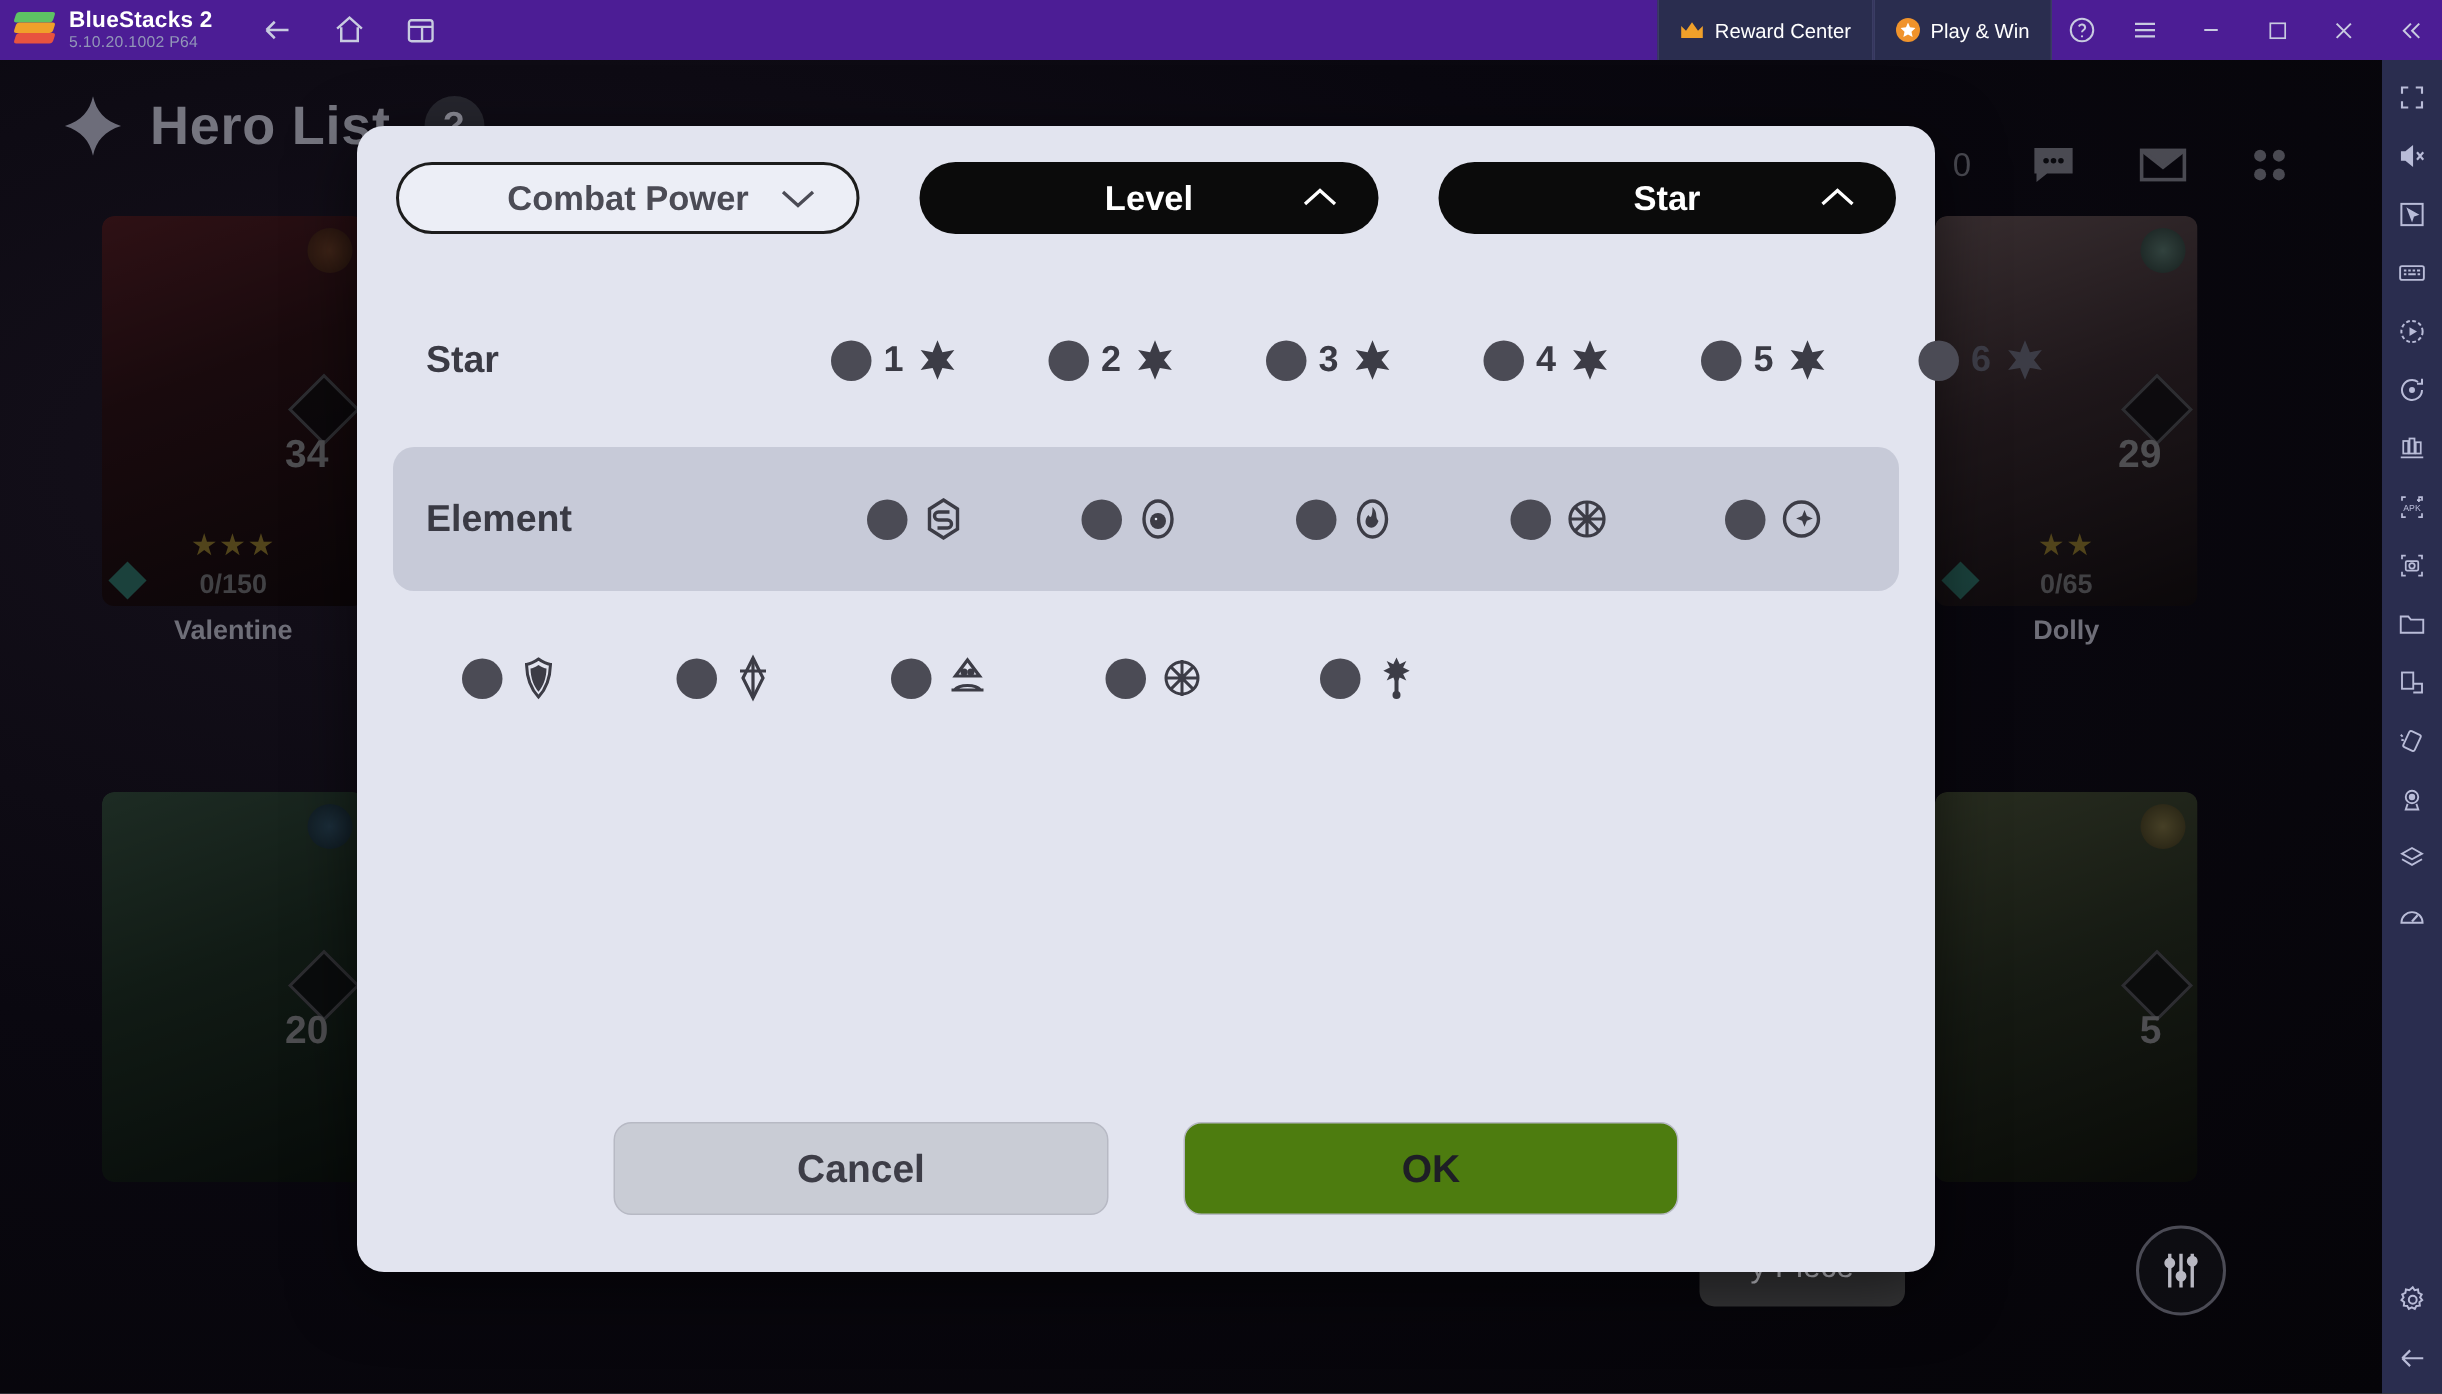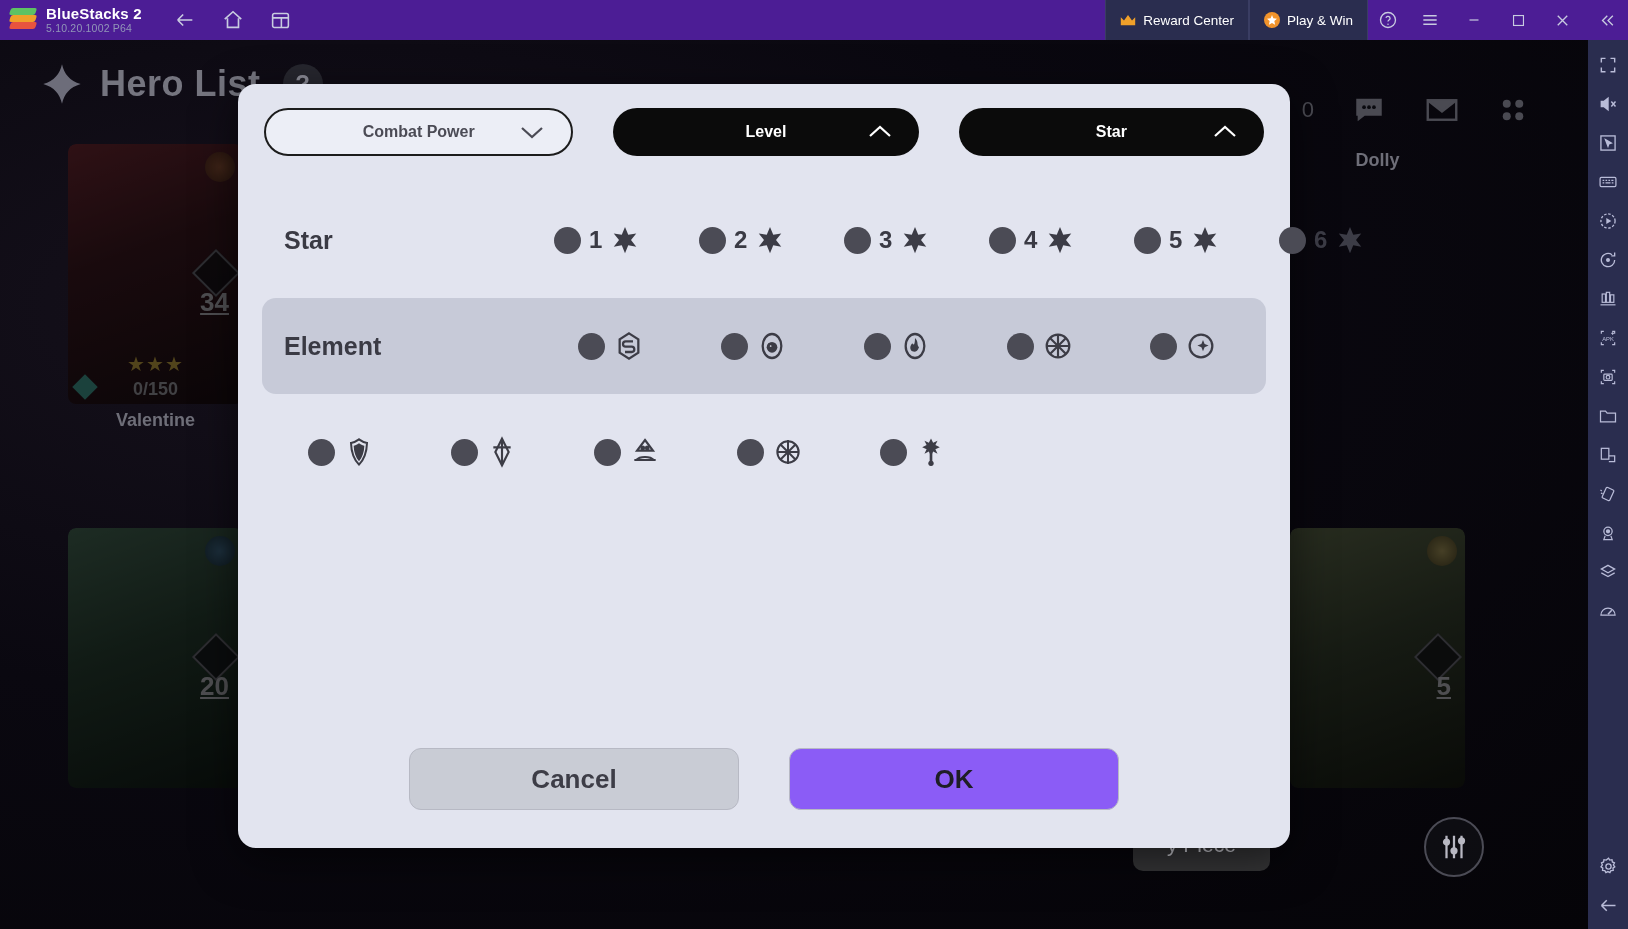--- a/index.html
+++ b/index.html
@@ -80,21 +80,21 @@
     font-size: 24px; font-weight: bold; margin-left: 6px; cursor: pointer;
   }
   .top-right-ui { position: absolute; top: 52px; right: 60px; display: flex; align-items: center; gap: 38px; }
   .tr-item { color: #4a4a52; display: flex; align-items: center; gap: 10px; font-size: 22px; cursor: pointer; }
 
   
   .hero-card { position: absolute; width: 175px; border-radius: 8px; overflow: hidden; }
   .hc-art { position: relative; width: 175px; height: 260px; border-radius: 8px; overflow: hidden; filter: brightness(.42) saturate(.8); }
   .hc-name { text-align: center; font-size: 18px; font-weight: bold; color: #6e6e78; margin-top: 6px; }
   .hc-frac { position: absolute; bottom: 4px; width: 100%; text-align: center; font-size: 18px; font-weight: bold; color: #9a9aa4; }
-  .hc-lvl { position: absolute; right: 14px; bottom: 86px; font-size: 26px; font-weight: bold; color: #b9b9c2; text-decoration: underline; }
+  .hc-lvl { position: absolute; right: 24px; bottom: 86px; font-size: 26px; font-weight: bold; color: #b9b9c2; }
   .hc-stars { position: absolute; bottom: 28px; width: 100%; text-align: center; color: #c9a227; font-size: 20px; letter-spacing: 1px; }
   .hc-elem { position: absolute; top: 8px; right: 8px; width: 30px; height: 30px; border-radius: 50%; opacity: .7; }
   .hc-class { position: absolute; right: 10px; top: 112px; width: 34px; height: 34px; transform: rotate(45deg); background: rgba(20,20,28,.75); border: 2px solid #6c6c78; }
   .hc-shard { position: absolute; left: 8px; bottom: 8px; width: 18px; height: 18px; background: #2fb9a6; transform: rotate(45deg); opacity: .85; }
 
   .art1 { background: linear-gradient(160deg,#7d2430 0%,#431620 40%,#1c0d13 100%); }
   .art2 { background: linear-gradient(160deg,#3f6a52 0%,#23402f 45%,#101c16 100%); }
   .art3 { background: linear-gradient(160deg,#8a6b72 0%,#4d3640 45%,#1b1218 100%); }
   .art4 { background: linear-gradient(160deg,#5d6b44 0%,#33402a 45%,#151a11 100%); }
 
@@ -119,21 +119,21 @@
     width: 1052px; height: 764px;
     background: #e2e4ef;
     border-radius: 18px;
     box-shadow: 0 12px 44px rgba(0,0,0,.55);
     z-index: 40;
   }
   .sort-row { display: flex; gap: 40px; padding: 24px 26px 0 26px; }
   .sort-btn {
     flex: 1 1 0; height: 48px; border-radius: 24px;
     display: flex; align-items: center; justify-content: center;
-    position: relative; font-size: 16px; font-weight: bold; cursor: pointer;
+    position: relative; font-size: 23px; font-weight: bold; cursor: pointer;
     user-select: none;
   }
   .sort-btn.off { background: #eceef6; border: 2px solid #1c1c1c; color: #4b4b55; }
   .sort-btn.on  { background: #0b0b0b; color: #ffffff; }
   .sort-btn .chev { position: absolute; right: 26px; top: 50%; transform: translateY(-50%); display:flex; }
 
   .filter-row {
     display: flex; align-items: center;
     height: 96px; margin: 0 24px; border-radius: 14px; padding-left: 22px;
   }
@@ -148,21 +148,21 @@
   .glyph { display: flex; align-items: center; justify-content: center; color: #3c3c46; }
 
   .dialog-actions { position: absolute; left: 0; bottom: 38px; width: 100%; display: flex; justify-content: center; gap: 50px; }
   .dlg-btn {
     width: 330px; height: 62px; border-radius: 12px;
     display: flex; align-items: center; justify-content: center;
     font-size: 26px; font-weight: bold; cursor: pointer;
     border: 1px solid #b7b9c4;
   }
   .dlg-btn.cancel { background: #c9ccd5; color: #3d3d47; }
-  .dlg-btn.ok { background: #8b5cf6; color: #1e1e26; }
+  .dlg-btn.ok { background: #4d7c0f; color: #1e1e26; }
 </style>
 </head>
 <body>
 
 <div id="app">
 
   <div class="titlebar">
     <div class="bs-logo">
         <i></i>
         <i></i>
@@ -305,20 +305,28 @@
 
     <div class="hero-card" style="left:68px; top:488px;">
       <div class="hc-art art2">
         <div class="hc-elem" style="background:radial-gradient(circle,#3f7fc0,#12304f);"></div>
         <div class="hc-class"></div>
         <div class="hc-lvl">20</div>
       </div>
     </div>
 
     <div class="hero-card" style="left:1290px; top:104px;">
+      <div class="hc-art art3">
+        <div class="hc-elem" style="background:radial-gradient(circle,#6fc2ad,#1d4c43);"></div>
+        <div class="hc-class"></div>
+        <div class="hc-lvl">29</div>
+        <div class="hc-stars">★★</div>
+        <div class="hc-shard"></div>
+        <div class="hc-frac">0/65</div>
+      </div>
       <div class="hc-name">Dolly</div>
     </div>
 
     <div class="hero-card" style="left:1290px; top:488px;">
       <div class="hc-art art4">
         <div class="hc-elem" style="background:radial-gradient(circle,#d6b455,#5a4717);"></div>
         <div class="hc-class"></div>
         <div class="hc-lvl">5</div>
       </div>
     </div>

